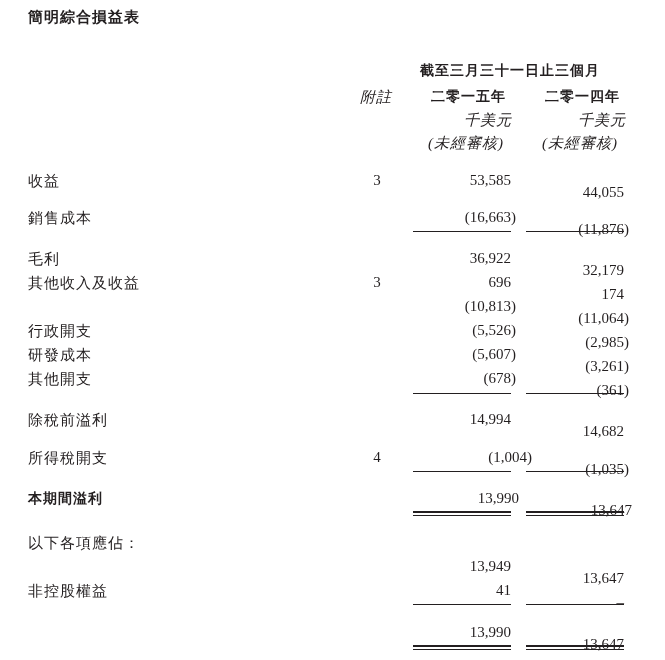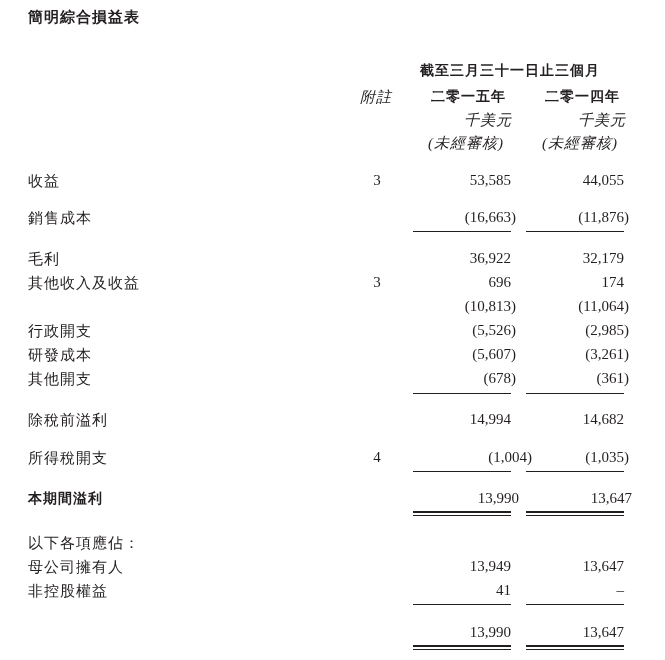--- a/index.html
+++ b/index.html
@@ -21,21 +21,21 @@
     font-weight: bold; font-size: 14px; letter-spacing: 1px; text-align: right;
   }
   .hdr.italic { font-style: italic; letter-spacing: 1px; }
   .row { position: absolute; left: 0; width: 665px; height: 20px; font-size: 15px; }
   .row .label { position: absolute; left: 28px; top: 0; letter-spacing: 1px; white-space: nowrap; }
   .row .label.bold {
     font-family: "DejaVu Sans", "Liberation Sans", sans-serif; font-weight: bold; font-size: 14px;
   }
   .row .note { position: absolute; left: 371px; top: 0; width: 12px; text-align: center; }
   .row .v1 { position: absolute; right: 154px; top: 0; text-align: right; white-space: nowrap; }
-  .row .v2 { position: absolute; right: 41px; top: 0; text-align: left; white-space: nowrap; }
+  .row .v2 { position: absolute; right: 41px; top: 12px; text-align: left; white-space: nowrap; }
   .rule { position: absolute; height: 0; border-top: 1px solid #231f20; }
   .rule.c1 { left: 413px; width: 98px; }
   .rule.c2 { left: 526px; width: 98px; }
   .dbl { position: absolute; height: 2px; border-top: 2px solid #231f20; border-bottom: 1px solid #231f20; }
   .dbl.c1 { left: 413px; width: 98px; }
   .dbl.c2 { left: 526px; width: 98px; }
 </style>
 </head>
 <body>
 
@@ -132,21 +132,20 @@
   <span class="v2" style="right:41px;">13,647</span>
 </div>
 <div class="dbl c1" style="top:511px;"></div>
 <div class="dbl c2" style="top:511px;"></div>
 
 <div class="row" style="top:534px;">
   <span class="label">以下各項應佔：</span>
 </div>
 
 <div class="row" style="top:558px;">
-  <span class="label">母公司擁有人</span>
   <span class="note"></span>
   <span class="v1" style="right:154px;">13,949</span>
   <span class="v2" style="right:41px;">13,647</span>
 </div>
 
 <div class="row" style="top:582px;">
   <span class="label">非控股權益</span>
   <span class="note"></span>
   <span class="v1" style="right:154px;">41</span>
   <span class="v2" style="right:41px;">–</span>

